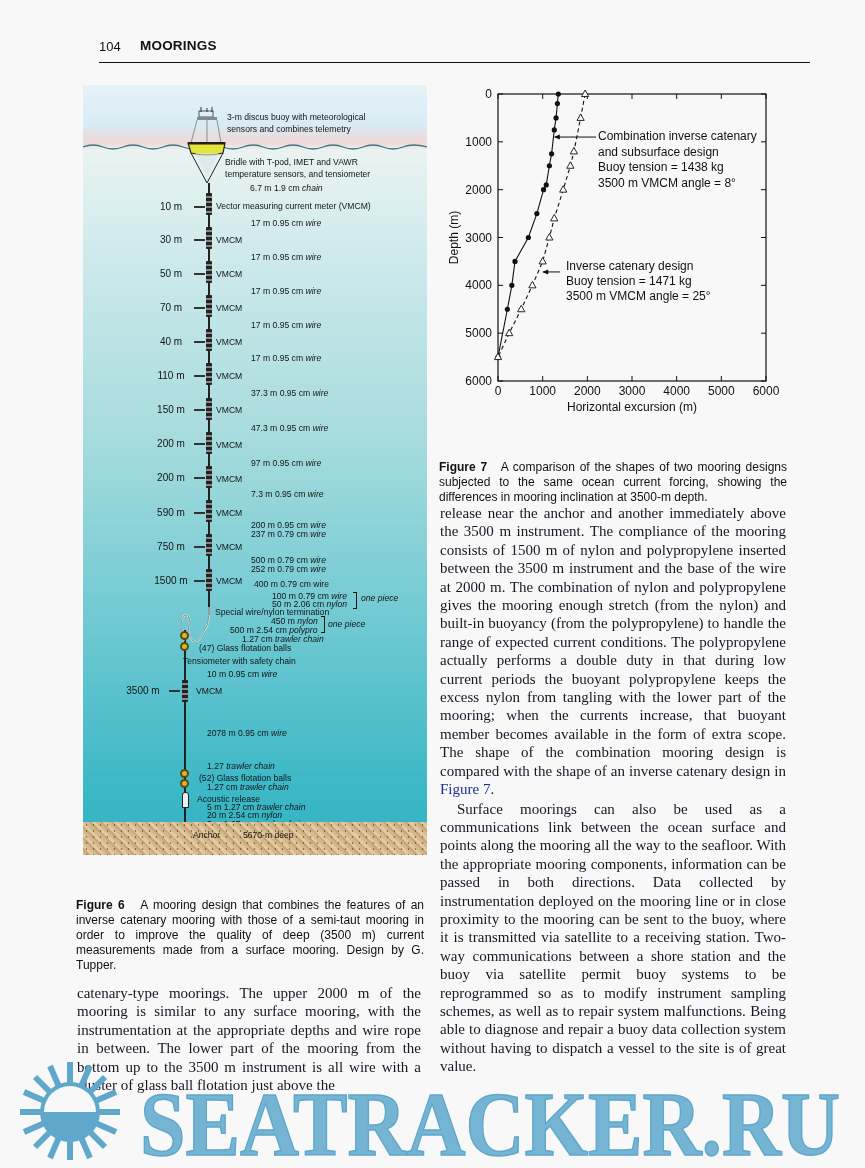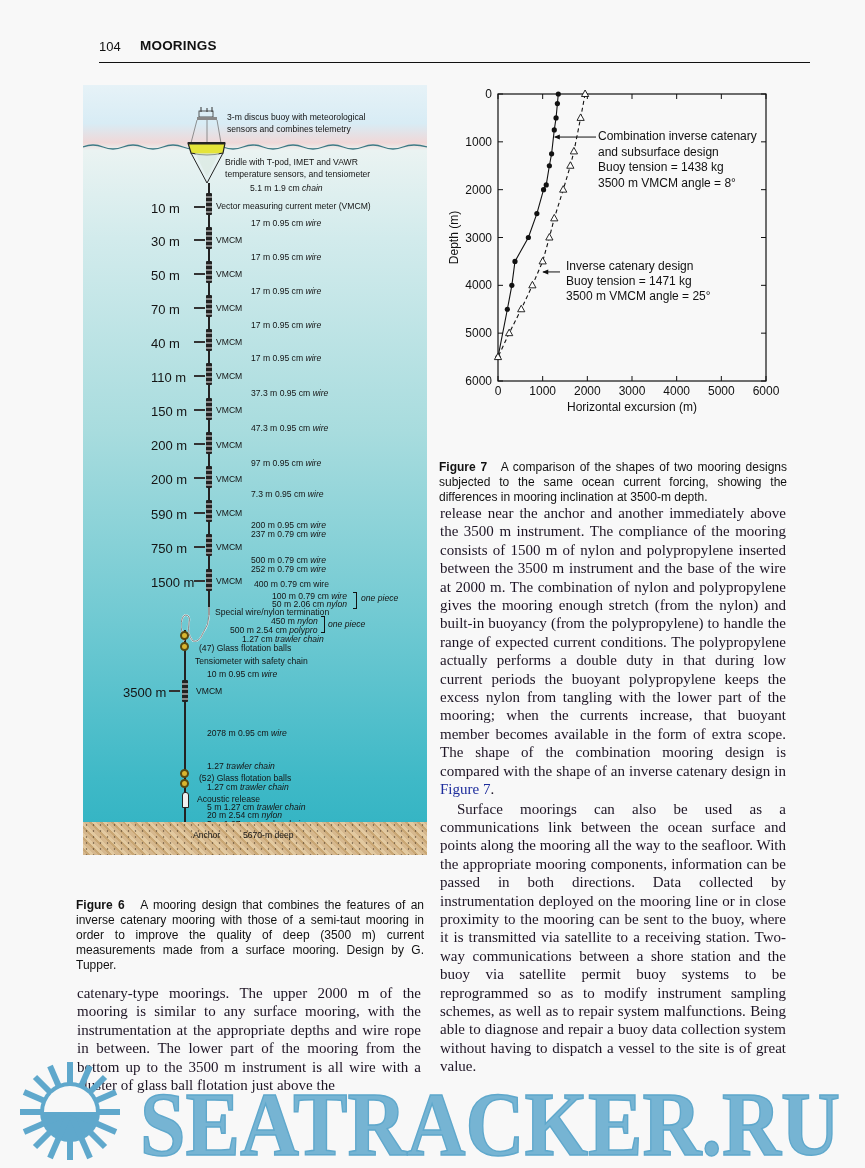--- a/index.html
+++ b/index.html
@@ -13,21 +13,21 @@
   
   .fig6 { position: absolute; left: 83px; top: 85px; width: 344px; height: 770px; overflow: hidden;
     background: linear-gradient(to bottom, #e6f2f7 0%, #d8ecf5 5%, #f0d8d8 7.5%, #eaf3f2 8.5%, #d2ebec 20%, #a8dcde 45%, #6fc9d2 70%, #3fb9c7 90%, #2fb2c2 100%); }
   .fig6 .seabed { position: absolute; left: 0; bottom: 0; width: 100%; height: 33px;
     background: repeating-linear-gradient(45deg, #d6b88e 0 3px, #c9a775 3px 5px, #e2c9a0 5px 8px); }
   .fig6 .seabed:after { content: ""; position: absolute; inset: 0; background: radial-gradient(#3a2a1a 0.8px, transparent 1.2px) 0 0/7px 6px; opacity: 0.5; }
   .fig6 .wave { position: absolute; left: 0; top: 58px; width: 100%; height: 8px; }
   .fig6 .line { position: absolute; width: 2px; background: #222; }
   .fig6 .lbl { position: absolute; font-family: "Liberation Sans", sans-serif; font-size: 8.6px; color: #141414; white-space: nowrap; line-height: 10px; }
   .fig6 .lbl i { font-style: italic; }
-  .fig6 .depth { position: absolute; font-family: "Liberation Sans", sans-serif; font-size: 13px; color: #141414; white-space: nowrap; text-align: left; width: 40px; }
+  .fig6 .depth { position: absolute; font-family: "Liberation Sans", sans-serif; font-size: 10px; color: #141414; white-space: nowrap; text-align: center; width: 40px; }
   .fig6 .tick { position: absolute; height: 1.5px; width: 11px; background: #333; }
   .fig6 .inst { position: absolute; width: 6px; height: 22px; background: repeating-linear-gradient(to bottom, #222 0 3px, #888 3px 5px); border-radius: 1px; }
   .fig6 .ball { position: absolute; width: 9px; height: 9px; border-radius: 50%; background: #d8b530; border: 2px solid #5a4a10; }
   .fig6 .brack { position: absolute; border-right: 1.2px solid #111; border-top: 1.2px solid #111; border-bottom: 1.2px solid #111; width: 4px; }
 
   .cap { position: absolute; font-family: "Liberation Sans", sans-serif; font-size: 12px; line-height: 15px; color: #111; text-align: justify; margin-top: 30px; }
   .cap b { font-weight: bold; }
 
   .body-text { position: absolute; font-family: "Liberation Serif", serif; font-size: 15px; line-height: 18.4px; color: #1d1424; text-align: justify; }
   .body-text p { margin: 1px; }
@@ -90,21 +90,21 @@
   <div class="ball" style="left:97px;top:557px"></div>
   <div class="ball" style="left:97px;top:684px"></div>
   <div class="ball" style="left:97px;top:694px"></div>
   <div style="position:absolute;left:99px;top:707px;width:7px;height:16px;background:#eee;border:1.5px solid #222;border-radius:3px 3px 0 0"></div>
   <div style="position:absolute;left:96px;top:745px;width:9px;height:9px;background:#ddd;border:1.2px solid #222"></div>
 
   <div class="lbl" style="left:144px;top:27px">3-m discus buoy with meteorological</div>
   <div class="lbl" style="left:144px;top:39px">sensors and combines telemetry</div>
   <div class="lbl" style="left:142px;top:72px">Bridle with T-pod, IMET and VAWR</div>
   <div class="lbl" style="left:142px;top:84px">temperature sensors, and tensiometer</div>
-  <div class="lbl" style="left:167px;top:98px"><span>5.1 m 1.9 cm</span> <i>chain</i></div>
+  <div class="lbl" style="left:167px;top:98px"><span>6.7 m 1.9 cm</span> <i>chain</i></div>
 
   <div class="depth" style="left:68px;top:116px">10 m</div>
   <div class="tick" style="left:111px;top:121px"></div>
   <div class="lbl" style="left:133px;top:116px">Vector measuring current meter (VMCM)</div>
 
   <div class="lbl" style="left:168px;top:133px"><span>17 m 0.95 cm</span> <i>wire</i></div>
   <div class="depth" style="left:68px;top:149px">30 m</div>
   <div class="tick" style="left:111px;top:154px"></div>
   <div class="lbl" style="left:133px;top:150px">VMCM</div>
 
@@ -165,21 +165,21 @@
   <div class="lbl" style="left:189px;top:514px"><span>50 m 2.06 cm</span> <i>nylon</i></div>
   <div class="brack" style="left:270px;top:507px;height:17px"></div>
   <div class="lbl" style="left:278px;top:508px"><i>one piece</i></div>
   <div class="lbl" style="left:132px;top:522px">Special wire/nylon termination</div>
   <div class="lbl" style="left:188px;top:531px"><span>450 m</span> <i>nylon</i></div>
   <div class="lbl" style="left:147px;top:540px"><span>500 m 2.54 cm</span> <i>polypro</i></div>
   <div class="brack" style="left:238px;top:531px;height:17px"></div>
   <div class="lbl" style="left:245px;top:534px"><i>one piece</i></div>
   <div class="lbl" style="left:159px;top:549px"><span>1.27 cm</span> <i>trawler chain</i></div>
   <div class="lbl" style="left:116px;top:558px">(47) Glass flotation balls</div>
-  <div class="lbl" style="left:112px;top:571px">Tensiometer with safety chain</div>
+  <div class="lbl" style="left:100px;top:571px">Tensiometer with safety chain</div>
   <div class="lbl" style="left:124px;top:584px"><span>10 m 0.95 cm</span> <i>wire</i></div>
 
   <div class="depth" style="left:40px;top:600px">3500 m</div>
   <div class="tick" style="left:86px;top:605px"></div>
   <div class="lbl" style="left:113px;top:601px">VMCM</div>
 
   <div class="lbl" style="left:124px;top:643px"><span>2078 m 0.95 cm</span> <i>wire</i></div>
   <div class="lbl" style="left:124px;top:676px"><span>1.27</span> <i>trawler chain</i></div>
   <div class="lbl" style="left:116px;top:688px">(52) Glass flotation balls</div>
   <div class="lbl" style="left:124px;top:697px"><span>1.27 cm</span> <i>trawler chain</i></div>

